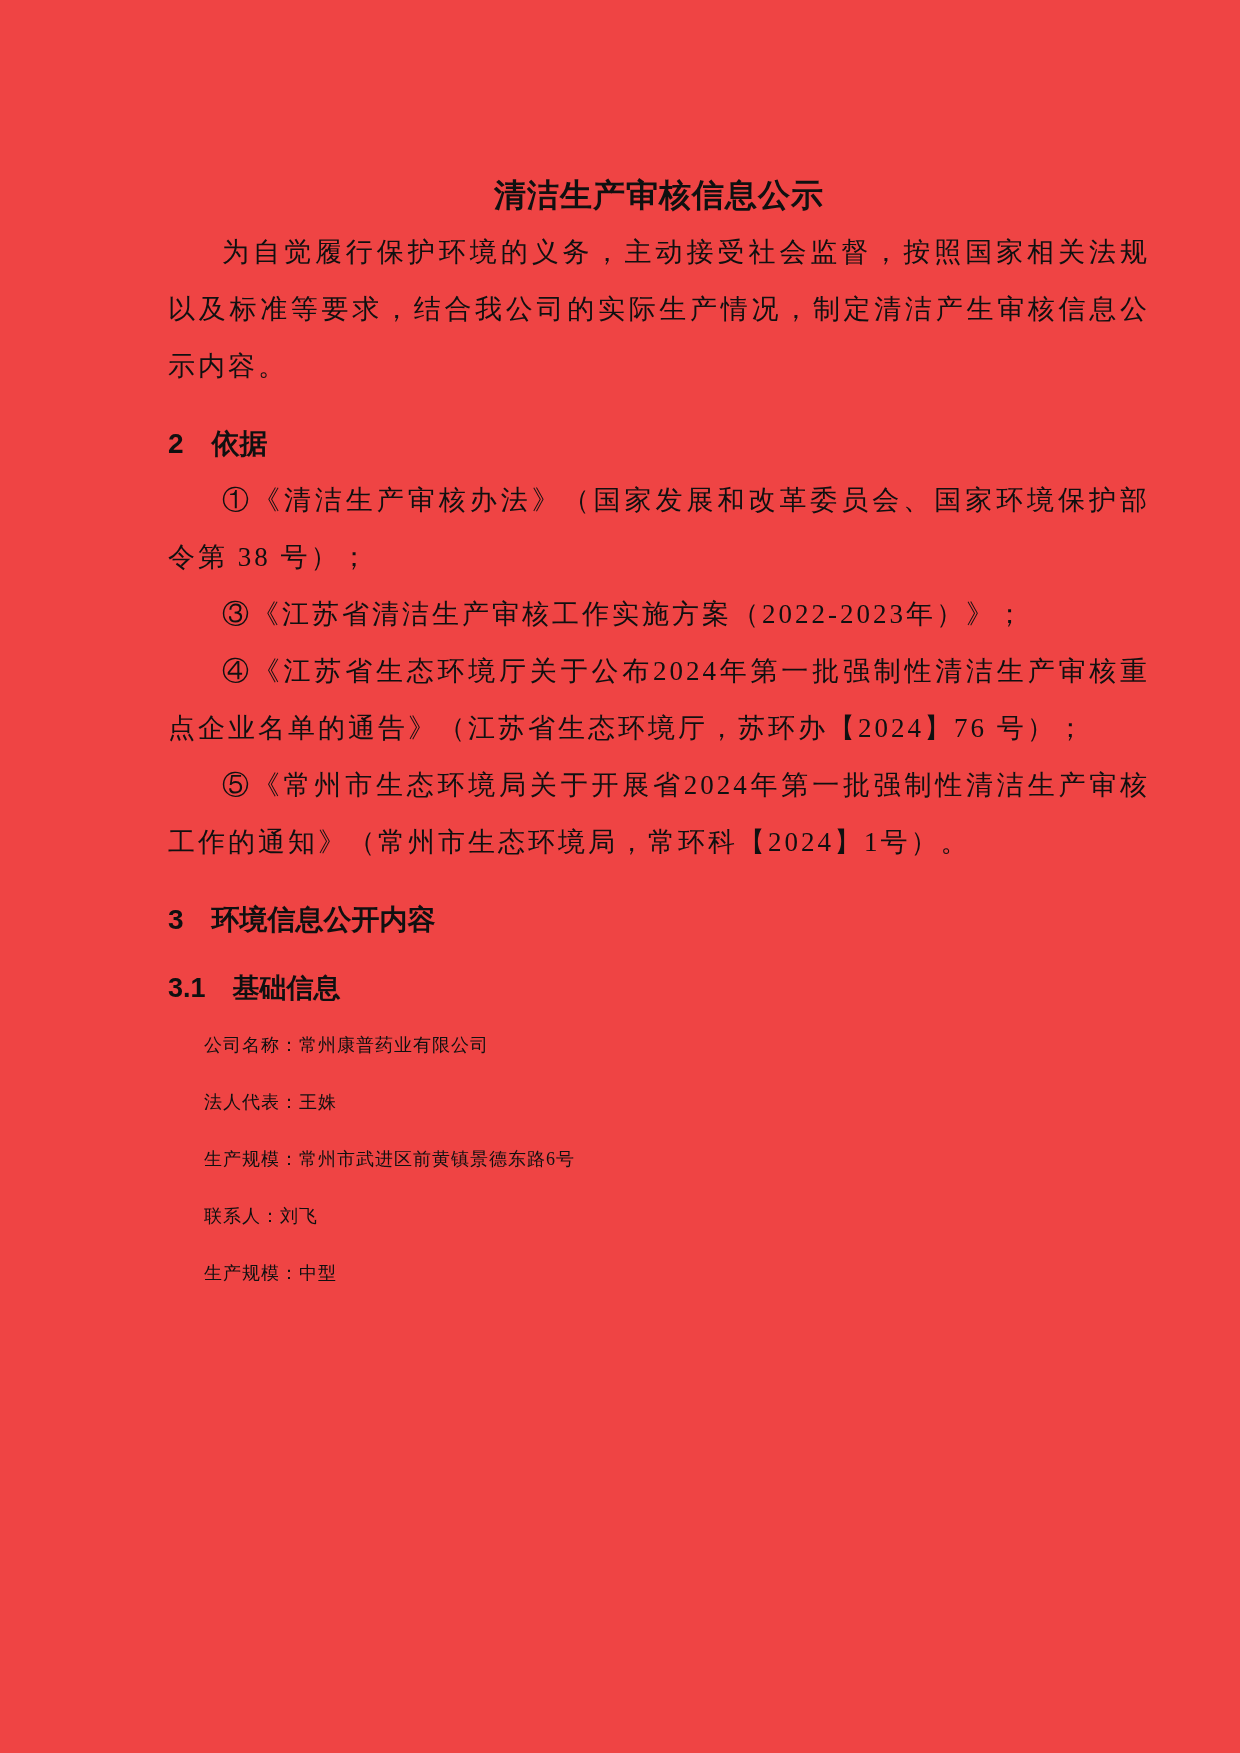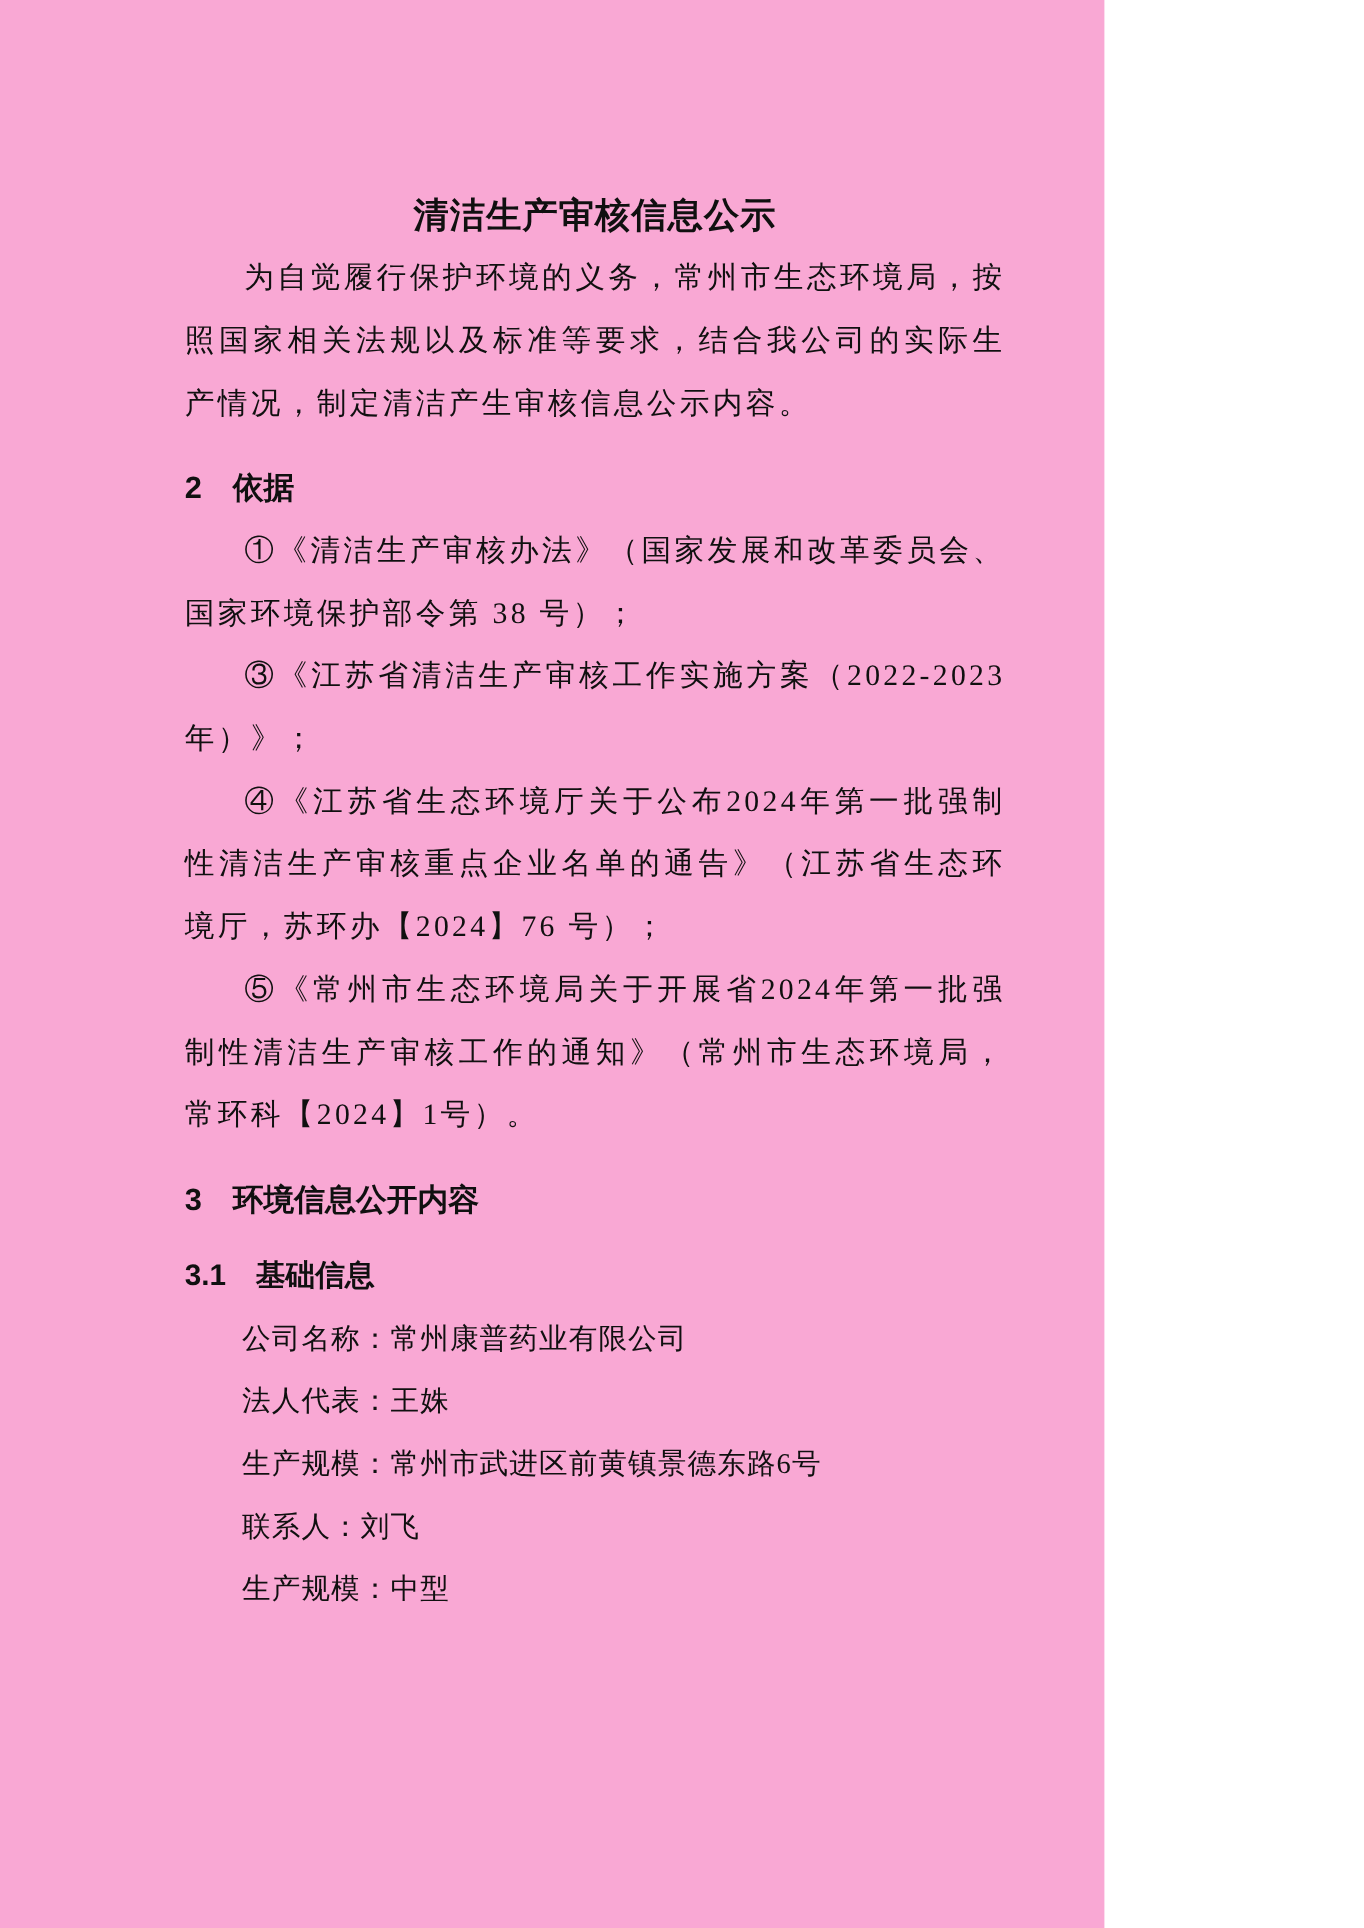--- a/index.html
+++ b/index.html
@@ -1,20 +1,20 @@
 <!DOCTYPE html>
 <html><head>
 <meta charset="utf-8">
 <style>
   html, body { margin: 0; padding: 0; background: #ffffff; }
   .page {
     position: relative;
-    width: 1004px;
+    width: 1240px;
     height: 1753px;
-    background: #f9a8d4;
+    background: #ef4444;
     box-sizing: border-box;
     padding: 167px 90px 0 168px;
     color: #101010;
     overflow: hidden;
   }
   .doc-title {
     font-family: "Liberation Sans", "DejaVu Sans", sans-serif;
     font-weight: bold;
     font-size: 32px;
     line-height: 57px;
@@ -40,37 +40,37 @@
     font-family: "Liberation Serif", "DejaVu Serif", serif;
     font-size: 27px;
     line-height: 57px;
     letter-spacing: 3px;
     text-align: justify;
     text-indent: 2em;
     margin: 0;
   }
   .field-row {
     font-family: "Liberation Serif", "DejaVu Serif", serif;
-    font-size: 26px;
+    font-size: 18px;
     line-height: 57px;
     letter-spacing: 1px;
     text-align: left;
     text-indent: 2em;
     margin: 0;
   }
 </style>
 </head>
 <body>
 
 <div class="page">
 
   <div class="doc-title">清洁生产审核信息公示</div>
 
 
-  <p class="body-para">为自觉履行保护环境的义务，常州市生态环境局，按照国家相关法规以及标准等要求，结合我公司的实际生产情况，制定清洁产生审核信息公示内容。</p>
+  <p class="body-para">为自觉履行保护环境的义务，主动接受社会监督，按照国家相关法规以及标准等要求，结合我公司的实际生产情况，制定清洁产生审核信息公示内容。</p>
 
   <div class="sec-heading" style="margin-top:20px;">2　依据</div>
 
   <p class="body-para">①《清洁生产审核办法》（国家发展和改革委员会、国家环境保护部令第 38 号）；</p>
 
 
   <p class="body-para">③《江苏省清洁生产审核工作实施方案（2022-2023年）》；</p>
 
   <p class="body-para">④《江苏省生态环境厅关于公布2024年第一批强制性清洁生产审核重点企业名单的通告》（江苏省生态环境厅，苏环办【2024】76 号）；</p>
 

